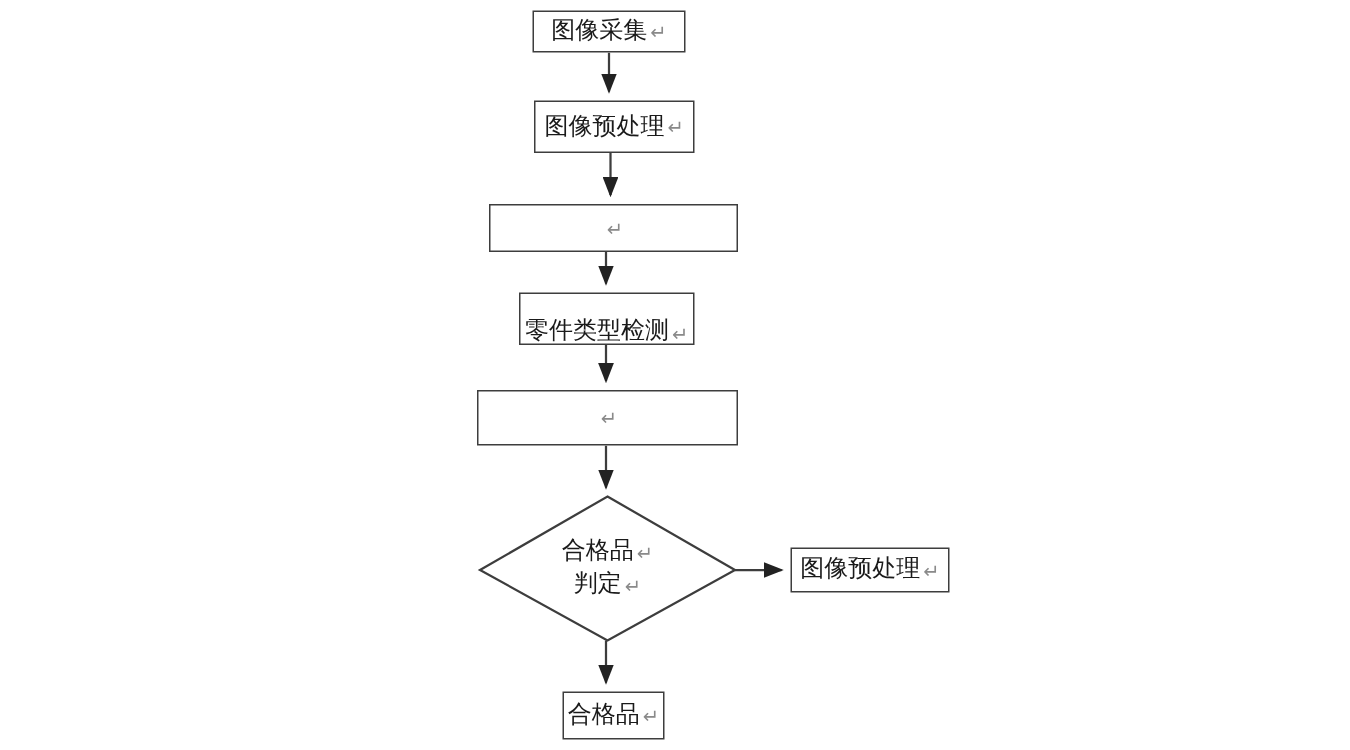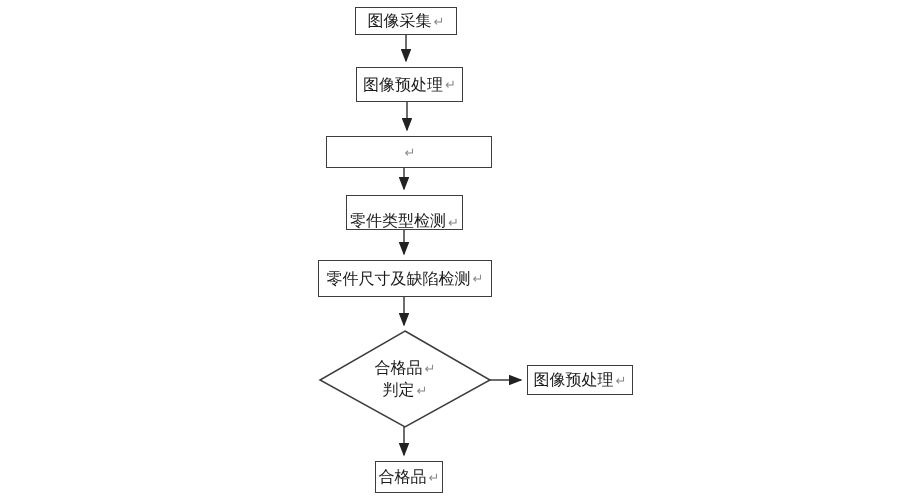--- a/index.html
+++ b/index.html
@@ -92,21 +92,20 @@
   <div class="node" style="left:326px; top:136px; width:166px; height:32px;">
       <span class="ret">↵</span>
   </div>
 
   <div class="node" style="left:346px; top:195px; width:117px; height:35px;align-items:flex-end;">
     <span>零件类型检测</span>
       <span class="ret">↵</span>
   </div>
 
   <div class="node" style="left:318px; top:260px; width:174px; height:37px;">
-    <span>零件尺寸及缺陷检测</span>
       <span class="ret">↵</span>
   </div>
 
   <div class="decision-label" style="left:320px; top:333px; width:170px; height:92px;">
     <span class="decision-line">
       <span>合格品</span>
         <span class="ret">↵</span>
     </span>
     <span class="decision-line">
       <span>判定</span>

